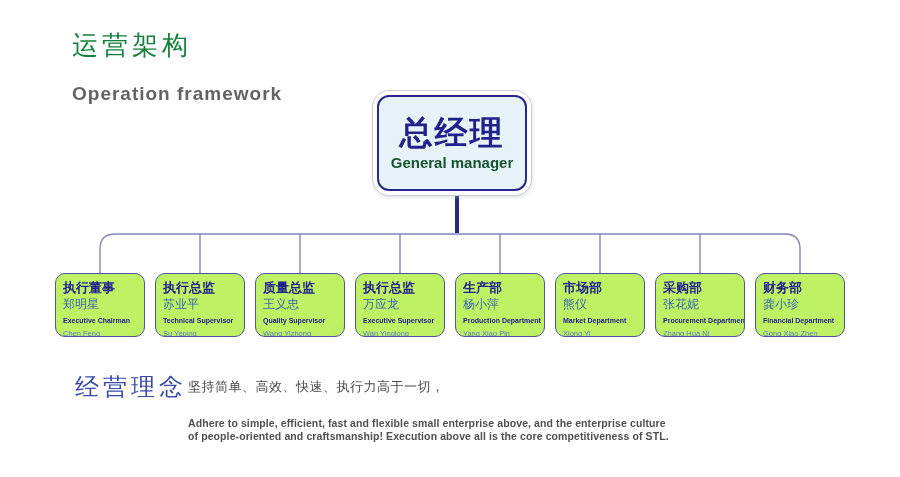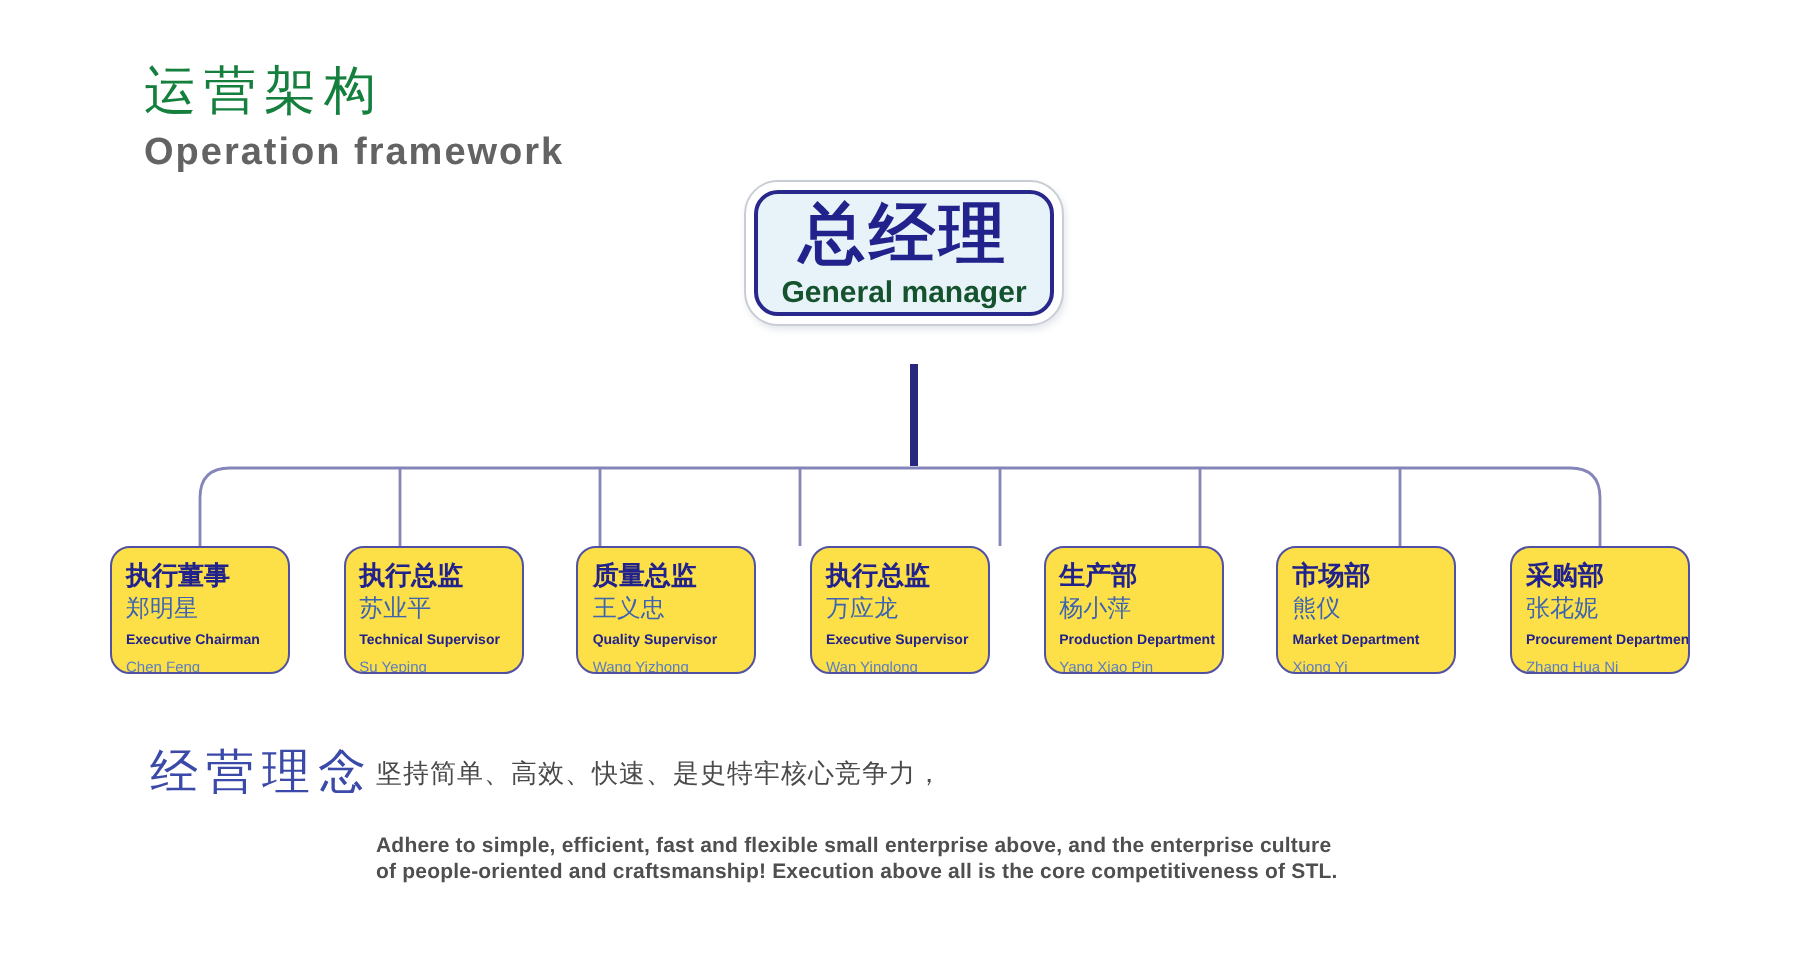--- a/index.html
+++ b/index.html
@@ -10,57 +10,57 @@
     font-family: "Liberation Sans", "DejaVu Sans", sans-serif;
     overflow: hidden;
   }
 
   
   .header { position: absolute; left: 72px; top: 28px; }
   .header .title-zh {
     font-size: 26px; color: #15803d; font-weight: 400; letter-spacing: 4px;
   }
   .header .title-en {
-    font-size: 19px; color: #636363; font-weight: 600; letter-spacing: 1px; margin-top: 3px;
+    font-size: 19px; color: #636363; font-weight: 600; letter-spacing: 1px; margin-top: 20px;
   }
 
   
   svg.connectors { position: absolute; left: 0; top: 0; width: 900px; height: 477px; }
 
   
   .gm-outer {
     position: absolute; left: 372px; top: 90px;
     background: #ffffff;
     border: 1px solid #c9cdd6;
     border-radius: 17px;
     padding: 4px;
     box-shadow: 1px 2px 3px rgba(180,190,200,0.35);
   }
   .gm-box {
-    width: 150px; height: 63px;
+    width: 150px; height: 96px;
     background: #e7f3f8;
     border: 2px solid #28288c;
     border-radius: 12px;
     display: flex; flex-direction: column; align-items: center; justify-content: center;
   }
   .gm-box .gm-title {
     font-size: 33px; font-weight: 800; color: #22228c; letter-spacing: 2px; line-height: 1;
   }
   .gm-box .gm-sub {
     font-size: 15px; font-weight: 700; color: #14532d; margin-top: 6px; line-height: 1;
   }
 
   
   .nodes {
     position: absolute; left: 55px; top: 273px; width: 790px;
     display: flex; justify-content: space-between;
   }
   .node {
     width: 90px; height: 64px;
-    background: #fde047;
+    background: #bef264;
     border: 1px solid #5151a3;
     border-radius: 10px;
     padding: 7px 7px 0 7px;
     overflow: hidden;
   }
   .node .n-title { font-size: 13px; font-weight: 800; color: #22228c; line-height: 1.1; white-space: nowrap; }
   .node .n-name  { font-size: 12px; color: #3c64b0; margin-top: 3px; line-height: 1.1; white-space: nowrap; }
   .node .n-title-en { font-size: 7px; font-weight: 700; color: #22228c; margin-top: 6px; line-height: 1.2; white-space: nowrap; }
   .node .n-name-en  { font-size: 7.5px; color: #5b7ec4; margin-top: 3px; line-height: 1.2; white-space: nowrap; }
 
@@ -146,26 +146,32 @@
     <div class="n-name">熊仪</div>
     <div class="n-title-en">Market Department</div>
     <div class="n-name-en">Xiong Yi</div>
   </div>
   <div class="node">
     <div class="n-title">采购部</div>
     <div class="n-name">张花妮</div>
     <div class="n-title-en">Procurement Department</div>
     <div class="n-name-en">Zhang Hua Ni</div>
   </div>
+  <div class="node">
+    <div class="n-title">财务部</div>
+    <div class="n-name">龚小珍</div>
+    <div class="n-title-en">Financial Department</div>
+    <div class="n-name-en">Gong Xiao Zhen</div>
+  </div>
 </div>
 
 <div class="concept-title">
   <div class="c-zh">经营理念</div>
 </div>
 
 <div class="concept-zh">
-  <div>坚持简单、高效、快速、是史特牢核心竞争力，</div>
+  <div>坚持简单、高效、快速、执行力高于一切，</div>
 </div>
 
 <div class="concept-en">
   <div>Adhere to simple, efficient, fast and flexible small enterprise above, and the enterprise culture</div>
   <div>of people-oriented and craftsmanship! Execution above all is the core competitiveness of STL.</div>
 </div>
 
 </body></html>

